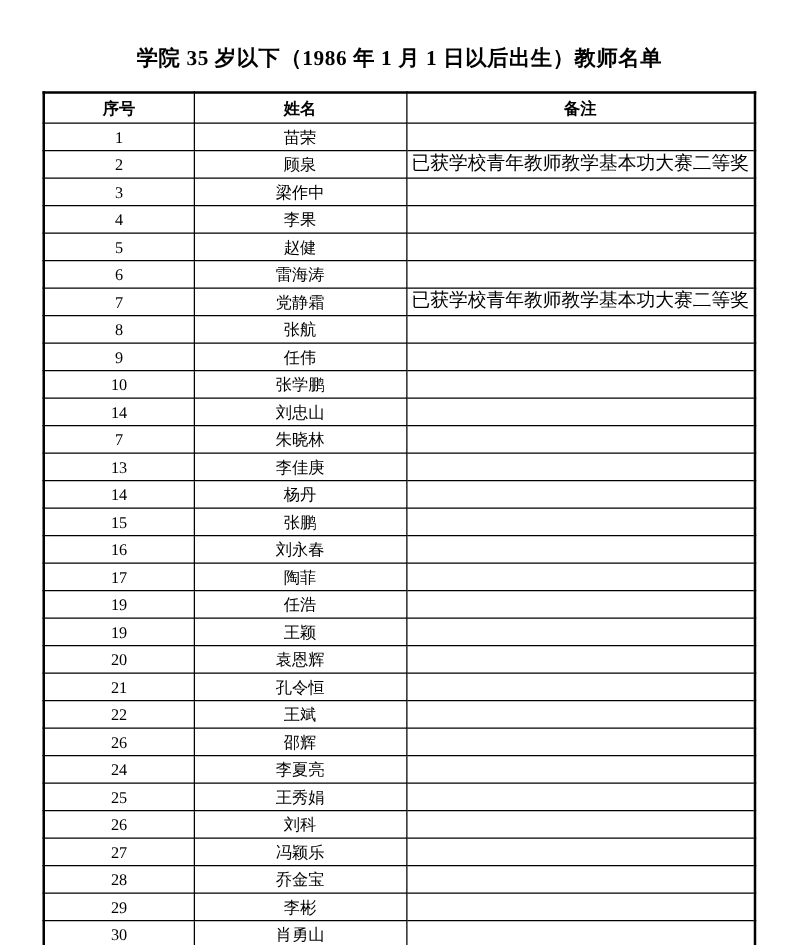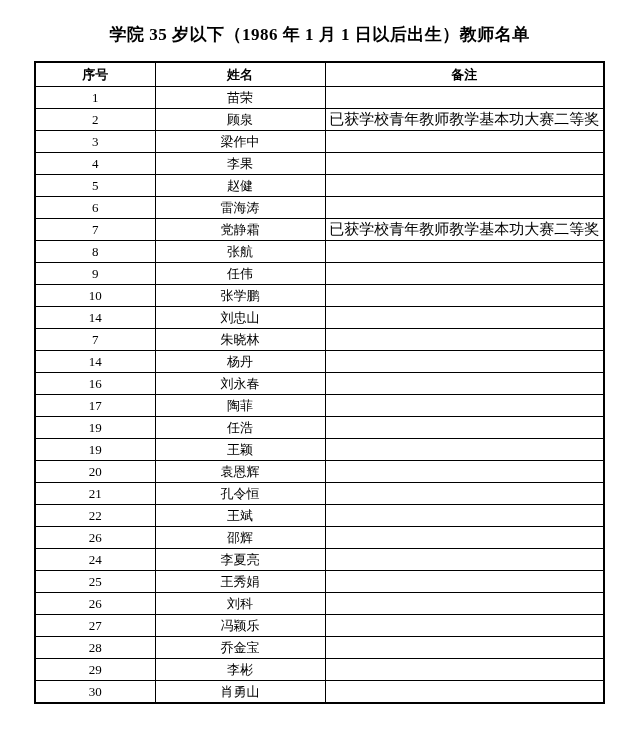--- a/index.html
+++ b/index.html
@@ -14,21 +14,21 @@
     font-family: "Liberation Serif", "DejaVu Serif", serif;
     color: #000000;
   }
   .page {
     width: 639px;
     height: 756px;
     box-sizing: border-box;
     padding-top: 20px;
   }
   .doc-title {
-    margin: 4px 0 15px 0;
+    margin: 16px 0 15px 0;
     text-align: center;
     font-size: 17px;
     font-weight: bold;
     letter-spacing: 0.5px;
     line-height: 22px;
   }
   table.teacher-table {
     border-collapse: collapse;
     table-layout: fixed;
     width: 569px;
@@ -143,27 +143,37 @@
     <td class="cell-name">刘忠山</td>
     <td class="cell-remark"></td>
   </tr>
 
   <tr>
     <td class="cell-no">7</td>
     <td class="cell-name">朱晓林</td>
     <td class="cell-remark"></td>
   </tr>
 
+  <tr>
+    <td class="cell-no">13</td>
+    <td class="cell-name">李佳庚</td>
+    <td class="cell-remark"></td>
+  </tr>
 
   <tr>
     <td class="cell-no">14</td>
     <td class="cell-name">杨丹</td>
     <td class="cell-remark"></td>
   </tr>
 
+  <tr>
+    <td class="cell-no">15</td>
+    <td class="cell-name">张鹏</td>
+    <td class="cell-remark"></td>
+  </tr>
 
   <tr>
     <td class="cell-no">16</td>
     <td class="cell-name">刘永春</td>
     <td class="cell-remark"></td>
   </tr>
 
   <tr>
     <td class="cell-no">17</td>
     <td class="cell-name">陶菲</td>

